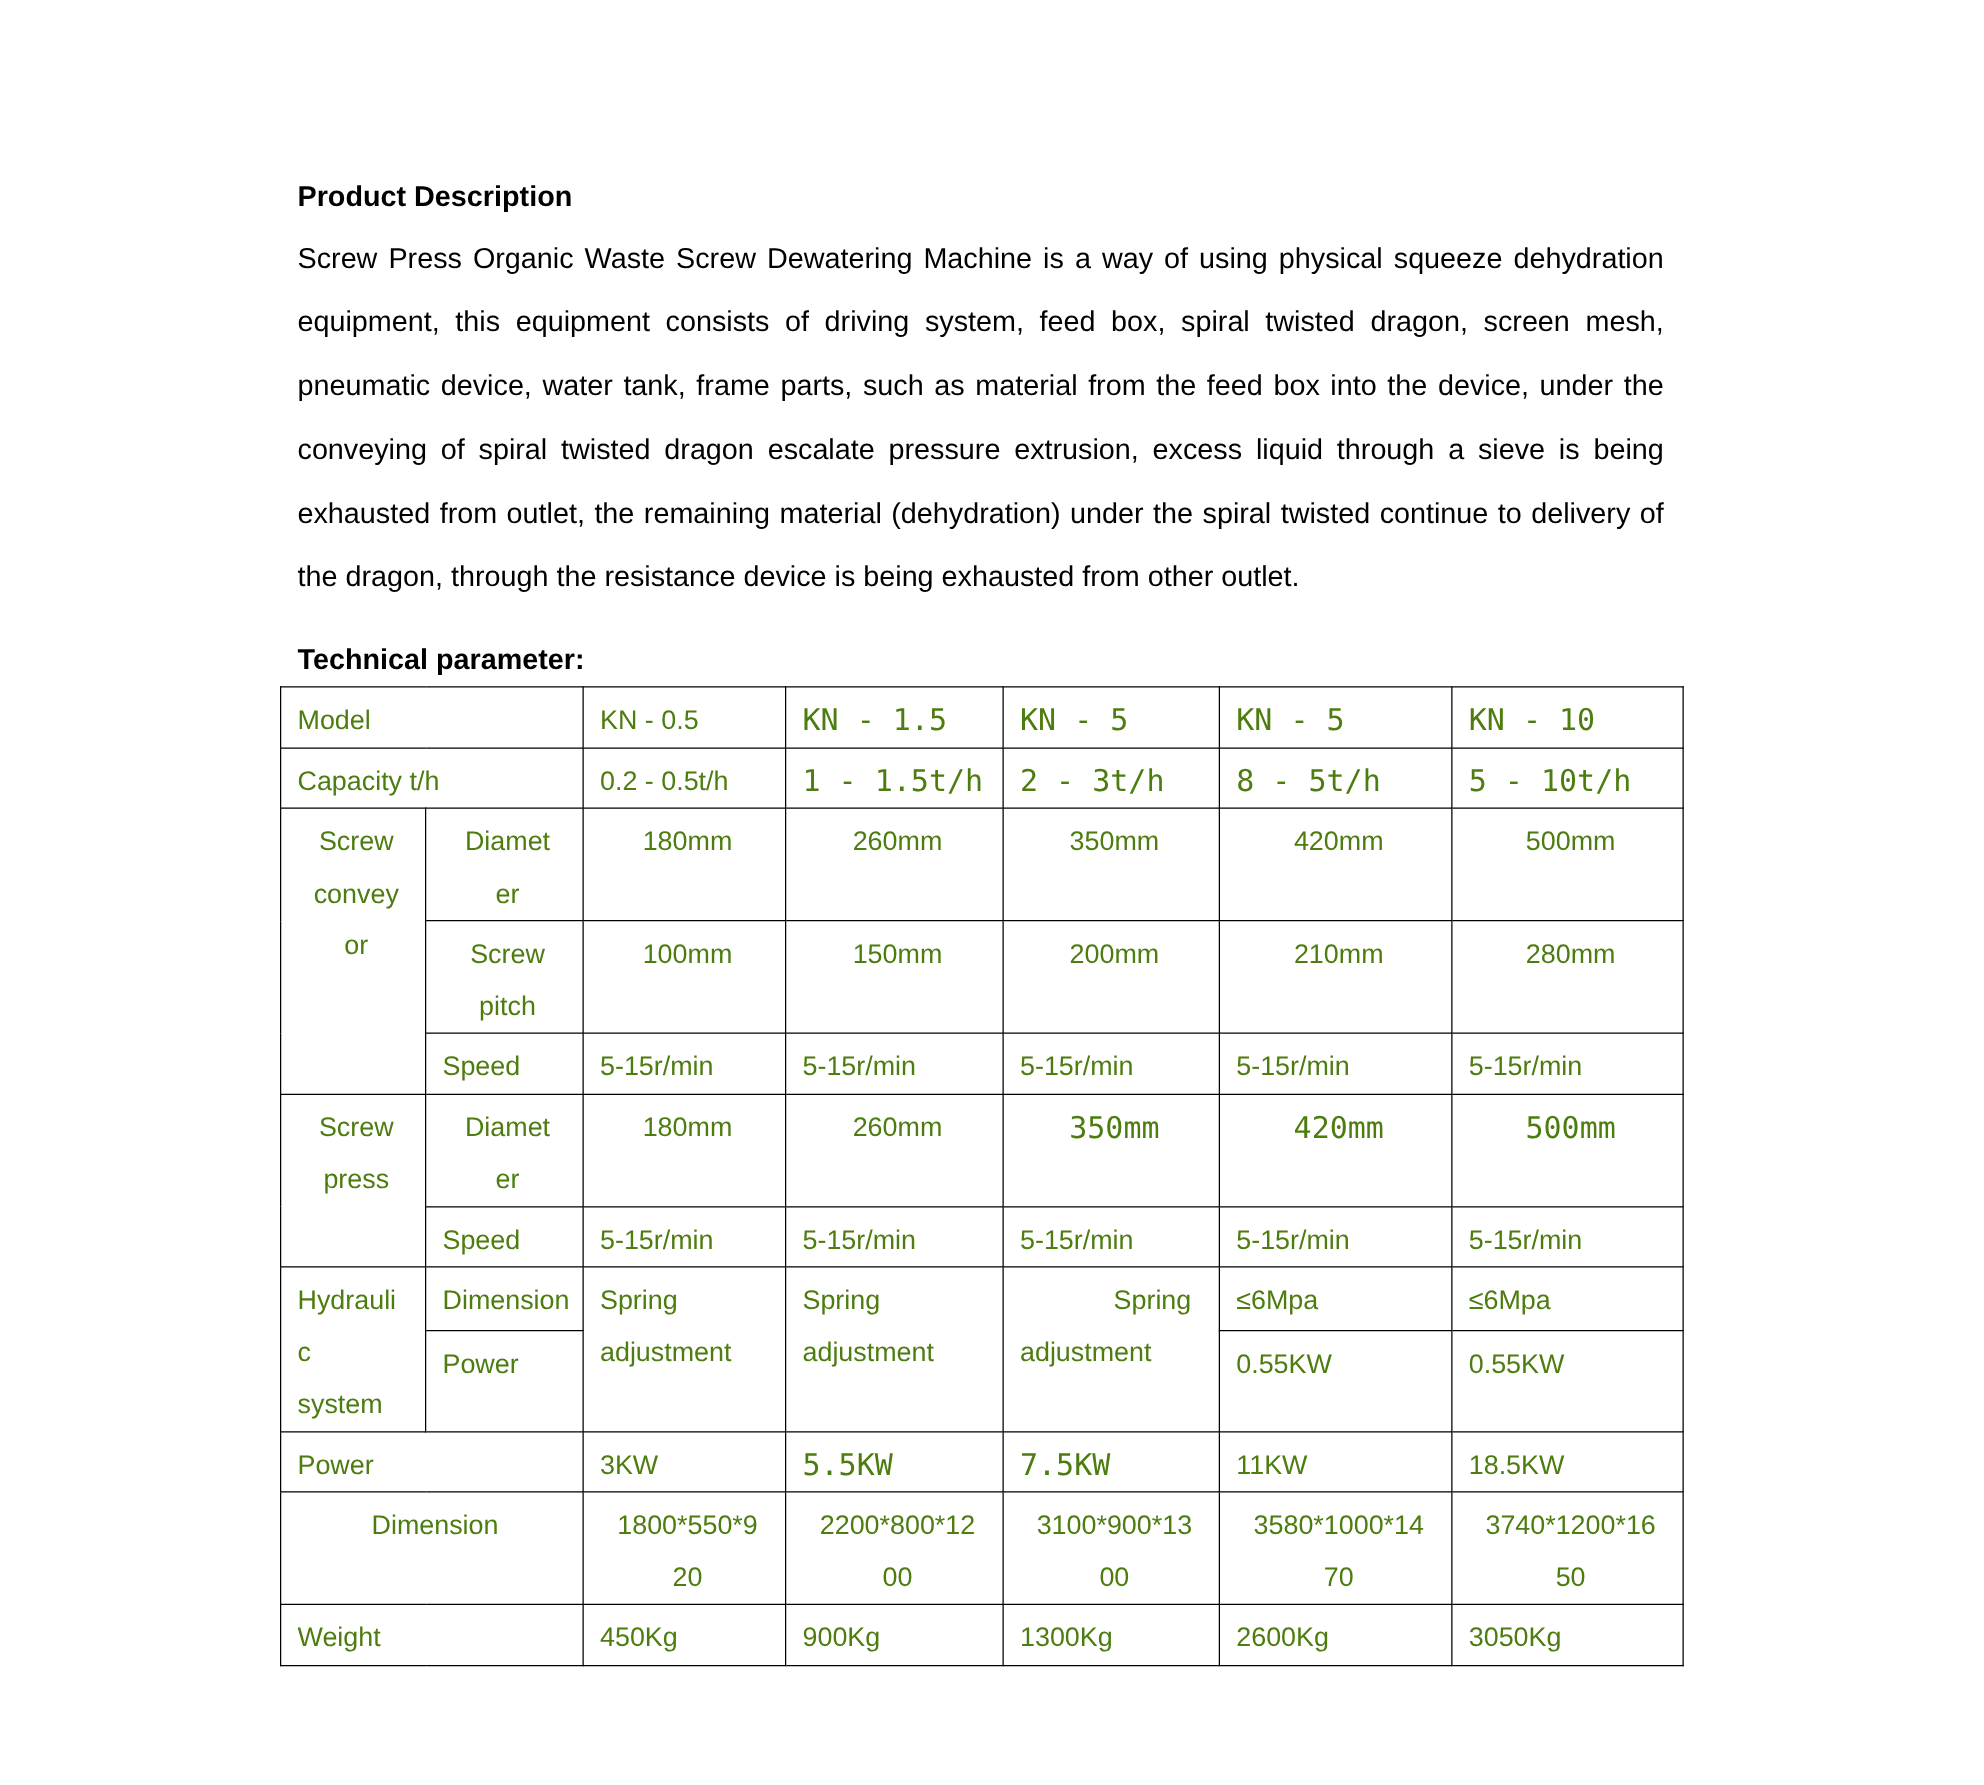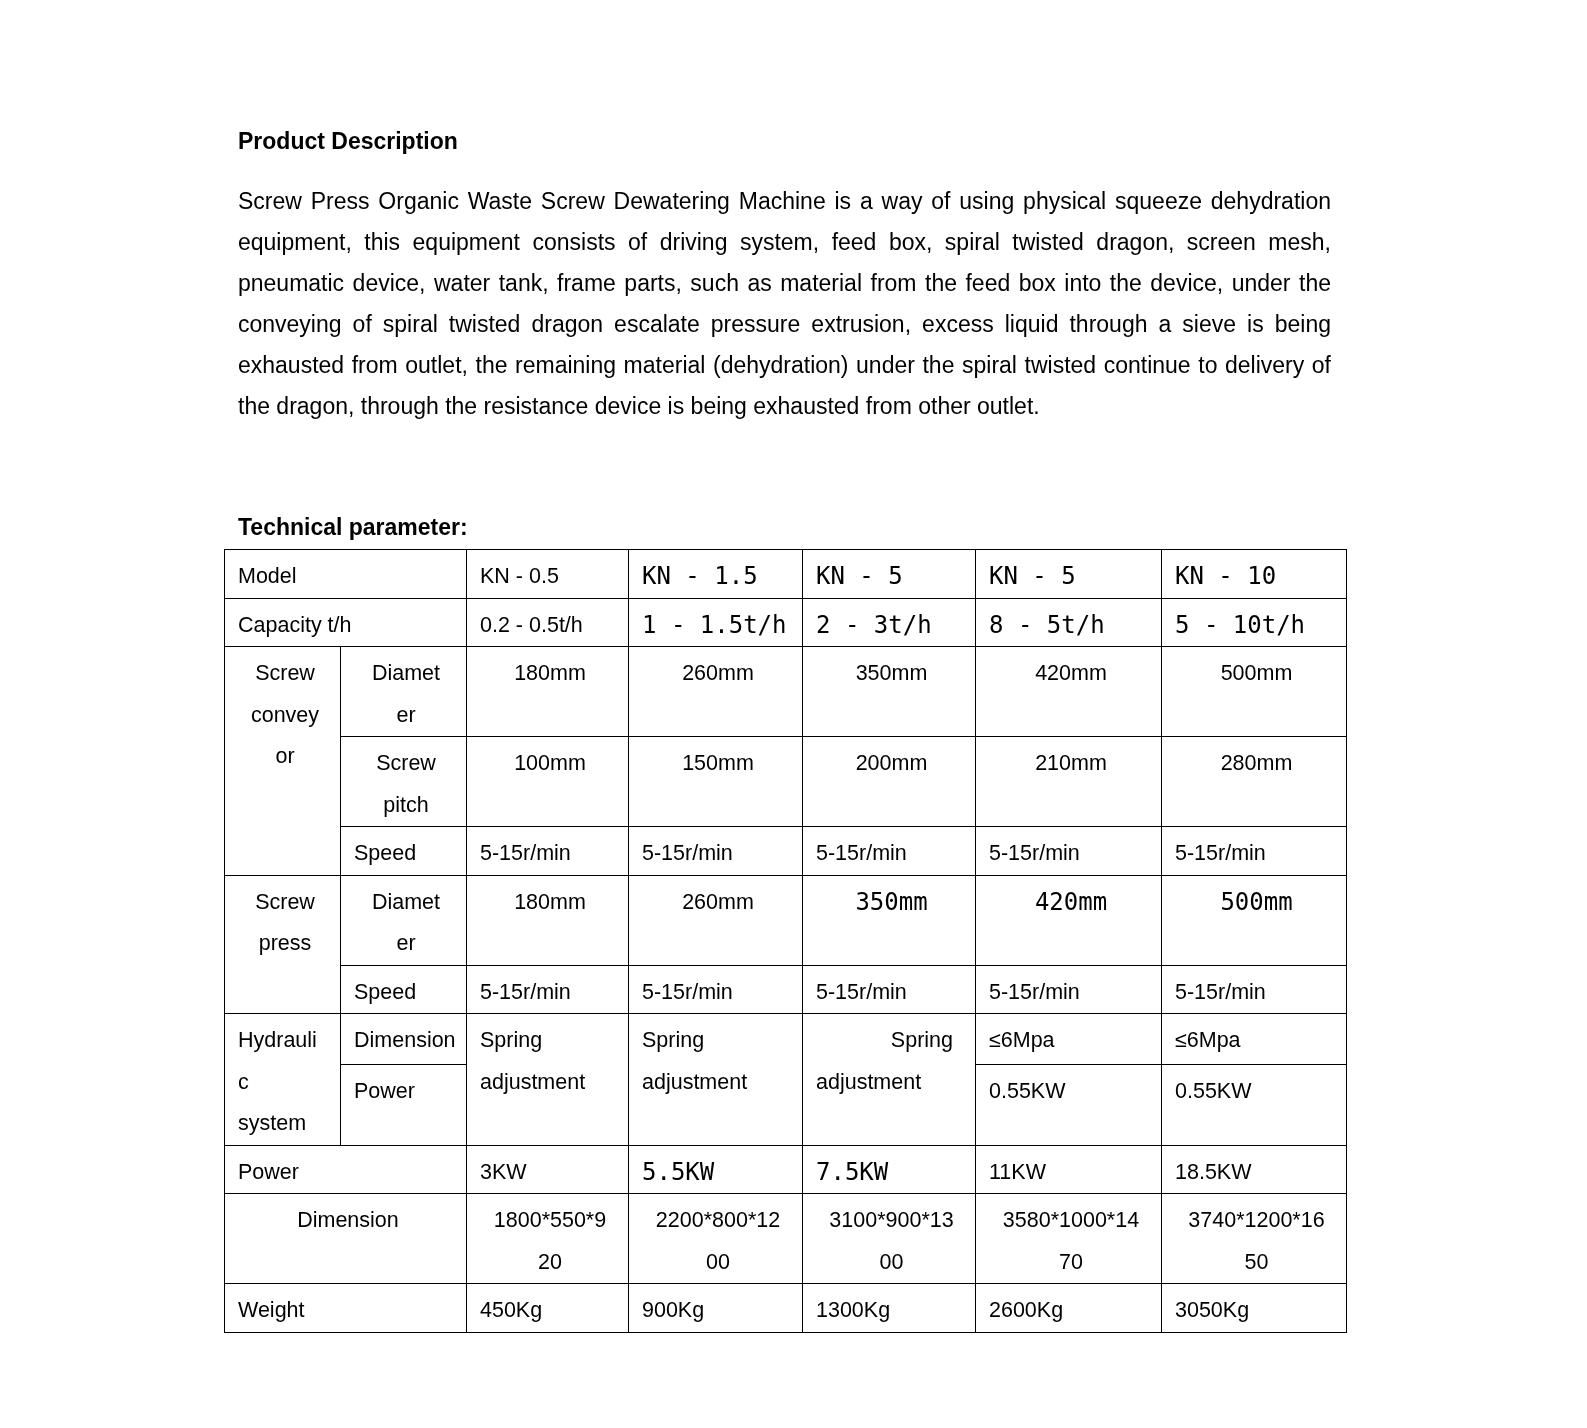--- a/index.html
+++ b/index.html
@@ -1,31 +1,31 @@
 <!DOCTYPE html>
 <html><head>
 <meta charset="utf-8">
 <style>
   html, body { margin: 0; padding: 0; background: #ffffff; }
   body { width: 1587px; height: 1428px; position: relative; overflow: hidden; color: #000; }
   .heading {
     position: absolute; left: 238px; font-family: "Liberation Sans", sans-serif;
     font-weight: bold; font-size: 23px; color: #000; margin: 0;
   }
-  #h-desc { top: 128px; }
+  #h-desc { top: 144px; }
   #h-tech { top: 514px; }
   .desc {
     position: absolute; left: 238px; top: 181px; width: 1093px;
-    font-family: "Liberation Sans", sans-serif; font-size: 23px; line-height: 41px;
+    font-family: "Liberation Sans", sans-serif; font-size: 23px; line-height: 51px;
     text-align: justify; margin: 0; color: #000;
   }
   table.spec {
     position: absolute; left: 224px; top: 549px;
     border-collapse: collapse; table-layout: fixed;
-    font-family: "Liberation Sans", sans-serif; font-size: 21.5px; color: #000000;
+    font-family: "Liberation Sans", sans-serif; font-size: 21.5px; color: #4d7c0f;
   }
   table.spec td {
     border: 1.5px solid #000; vertical-align: top; padding: 6px 8px 0 13px;
     line-height: 41.5px; overflow: hidden; word-break: break-all;
   }
   table.spec td .ln { display: block; }
   .mono { font-family: "DejaVu Sans Mono", monospace; font-size: 24px; }
   .r42 { height: 36px; }
   .r84 { height: 77px; text-align: center; }
   .right { text-align: right; padding-right: 14px !important; }

